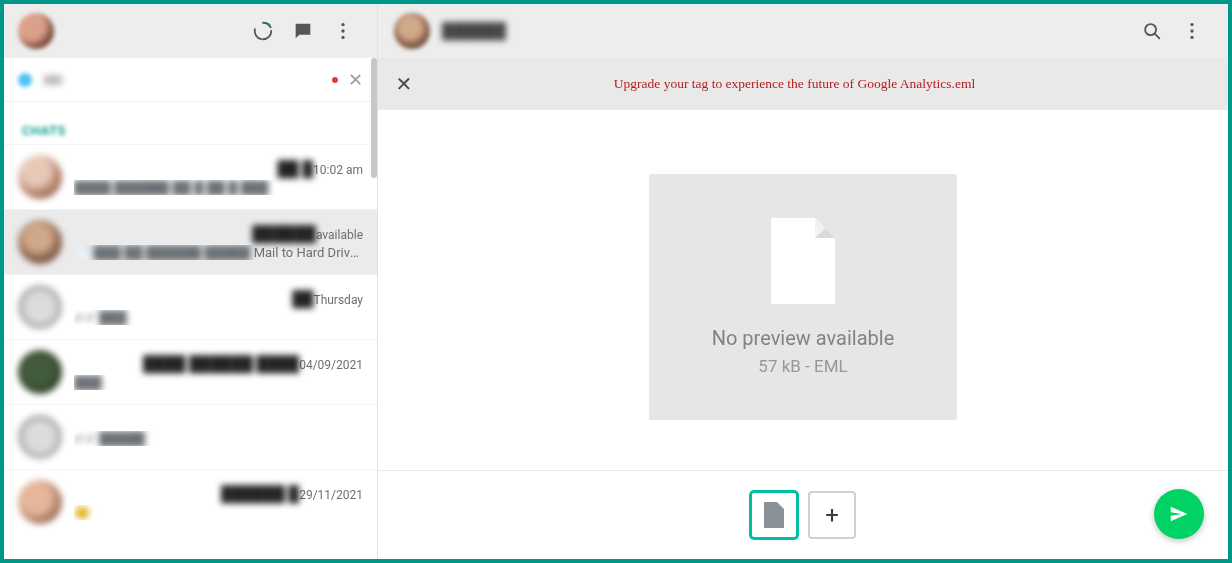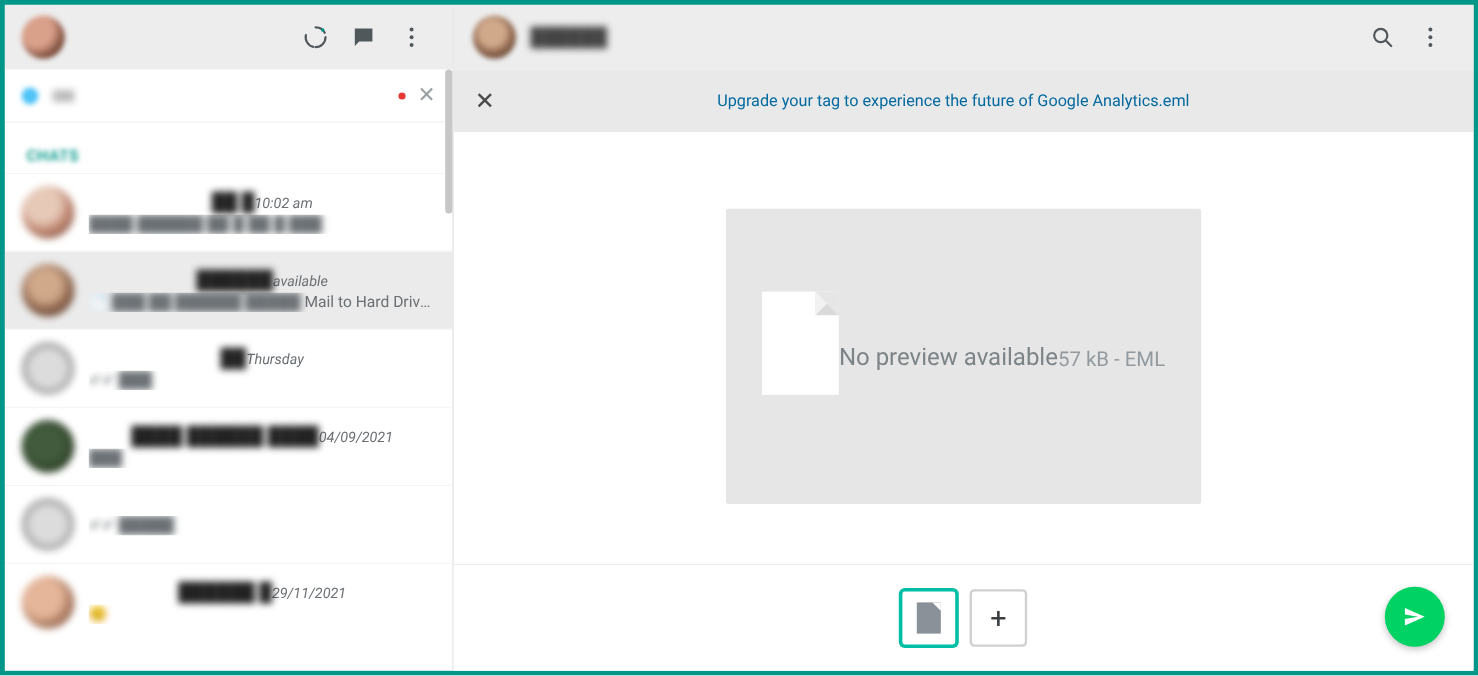--- a/index.html
+++ b/index.html
@@ -94,21 +94,21 @@
   }
   .chat-item.active { background: #ebebeb; }
   .avatar {
     width: 44px;
     height: 44px;
     border-radius: 50%;
     flex: none;
     filter: blur(3px);
   }
   .chat-body { flex: 1; min-width: 0; }
-  .chat-line1 { display: flex; justify-content: center; align-items: baseline; font-style: italic; }
+  .chat-line1 { display: flex; justify-content: flex-end; align-items: baseline; }
   .chat-name { font-size: 15px; color: #222; font-weight: 500; filter: blur(3px); }
   .chat-time { font-size: 12px; color: #6b7074; }
   .chat-snippet { font-size: 13px; color: #6b7074; white-space: nowrap; overflow: hidden; text-overflow: ellipsis; margin-top: 2px; }
   .chat-snippet .blur { filter: blur(3px); }
   .chat-snippet .sharp { filter: none; }
 
   .left-scroll {
     position: absolute;
     right: 0;
     top: 54px;
@@ -148,39 +148,40 @@
     color: #4a4a4a;
     font-size: 20px;
     cursor: pointer;
   }
   .file-title {
     position: absolute;
     left: 0;
     right: 17px;
     text-align: center;
     font-size: 13.5px;
-    color: #0369a1;
+    color: #b91c1c;
     pointer-events: none;
+    font-family: Liberation Serif, serif;
   }
 
   .preview-area {
     flex: 1;
     background: #fff;
     display: flex;
     align-items: center;
     justify-content: center;
     padding: 30px 20px 16px;
     border-bottom: 1px solid #eaeaea;
   }
   .preview-box {
-    width: 396px;
+    width: 308px;
     height: 246px;
     background: #e6e6e6;
     display: flex;
-    flex-direction: row;
+    flex-direction: column;
     align-items: center;
     justify-content: center;
     border-radius: 2px;
   }
   .doc-icon {
     width: 64px;
     height: 86px;
     background: #fff;
     position: relative;
     margin-bottom: 22px;

